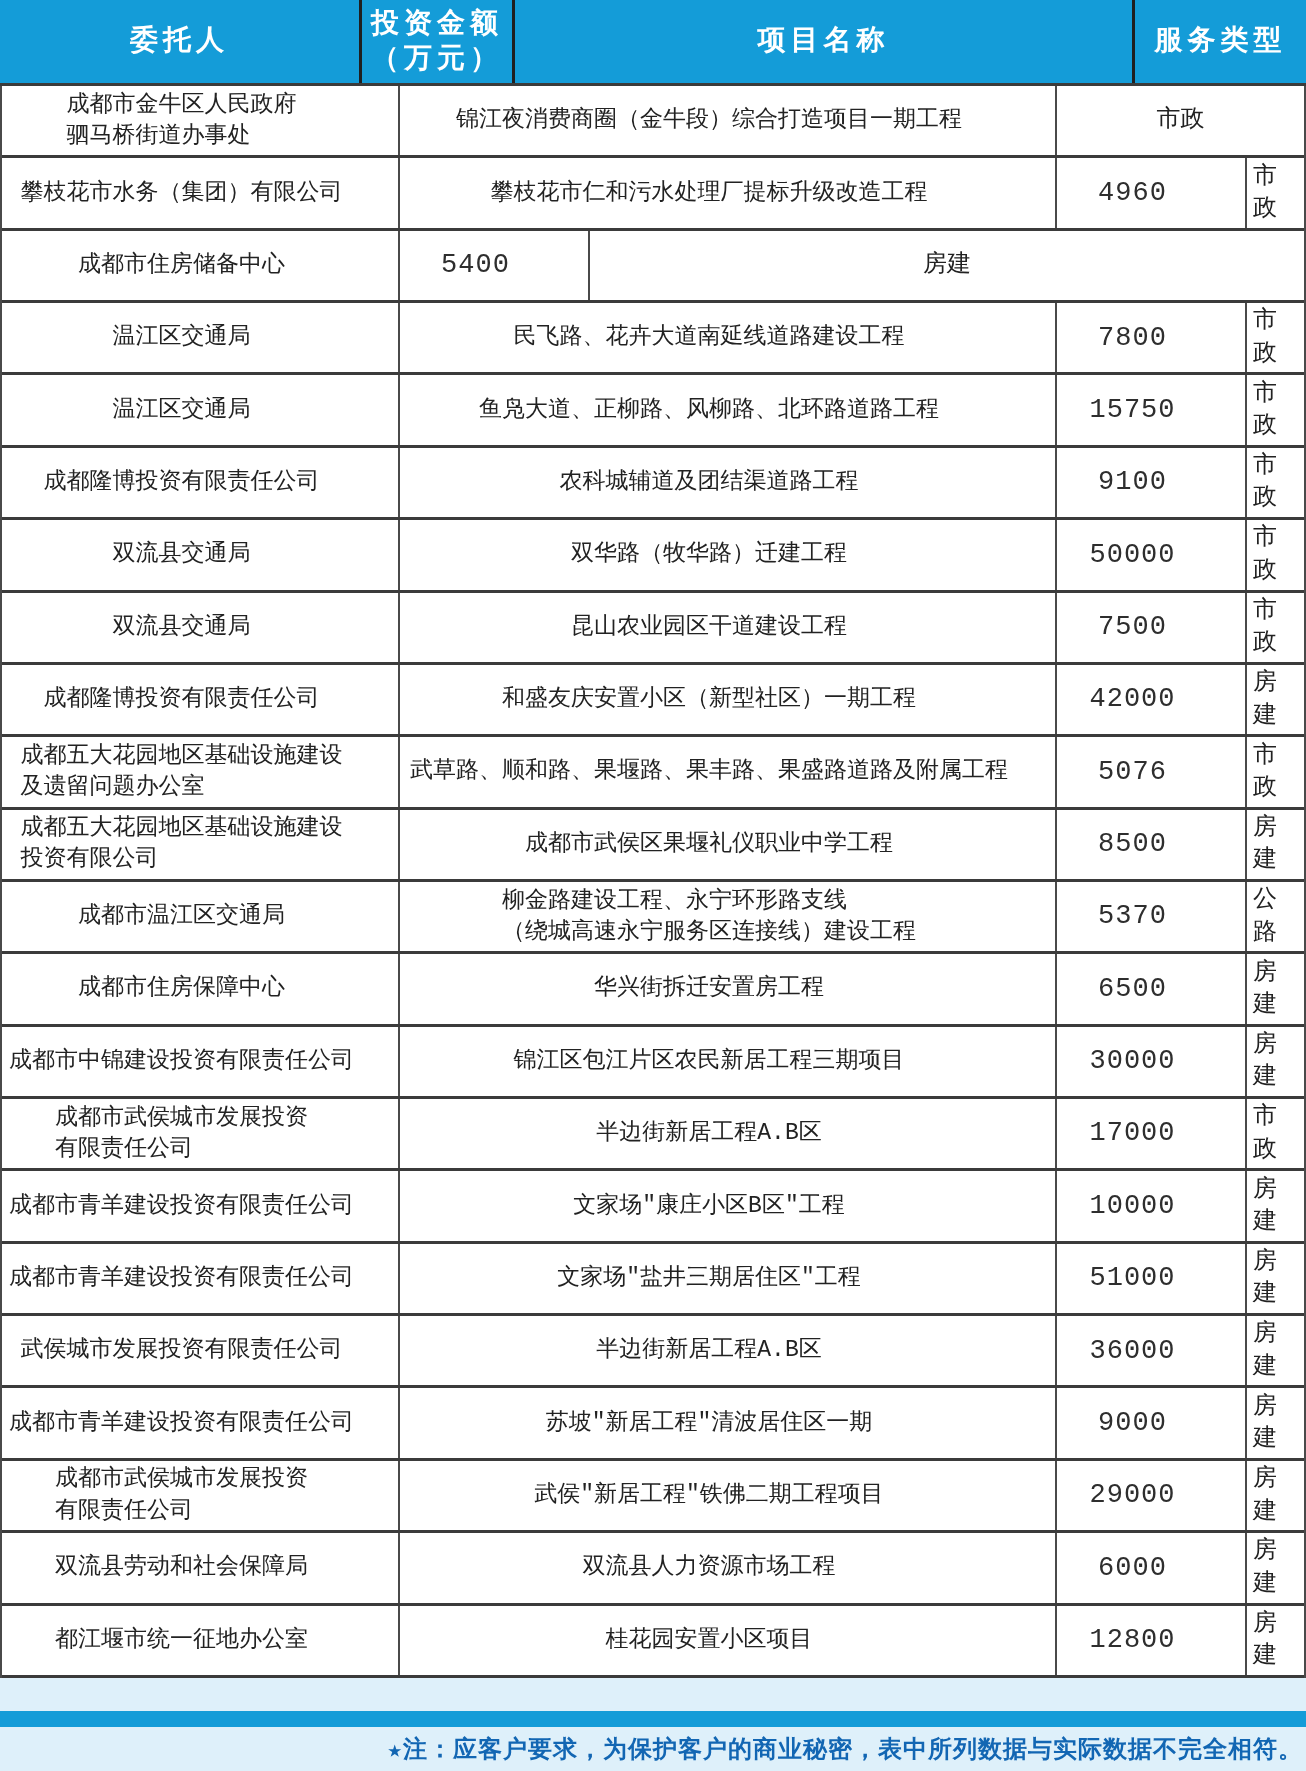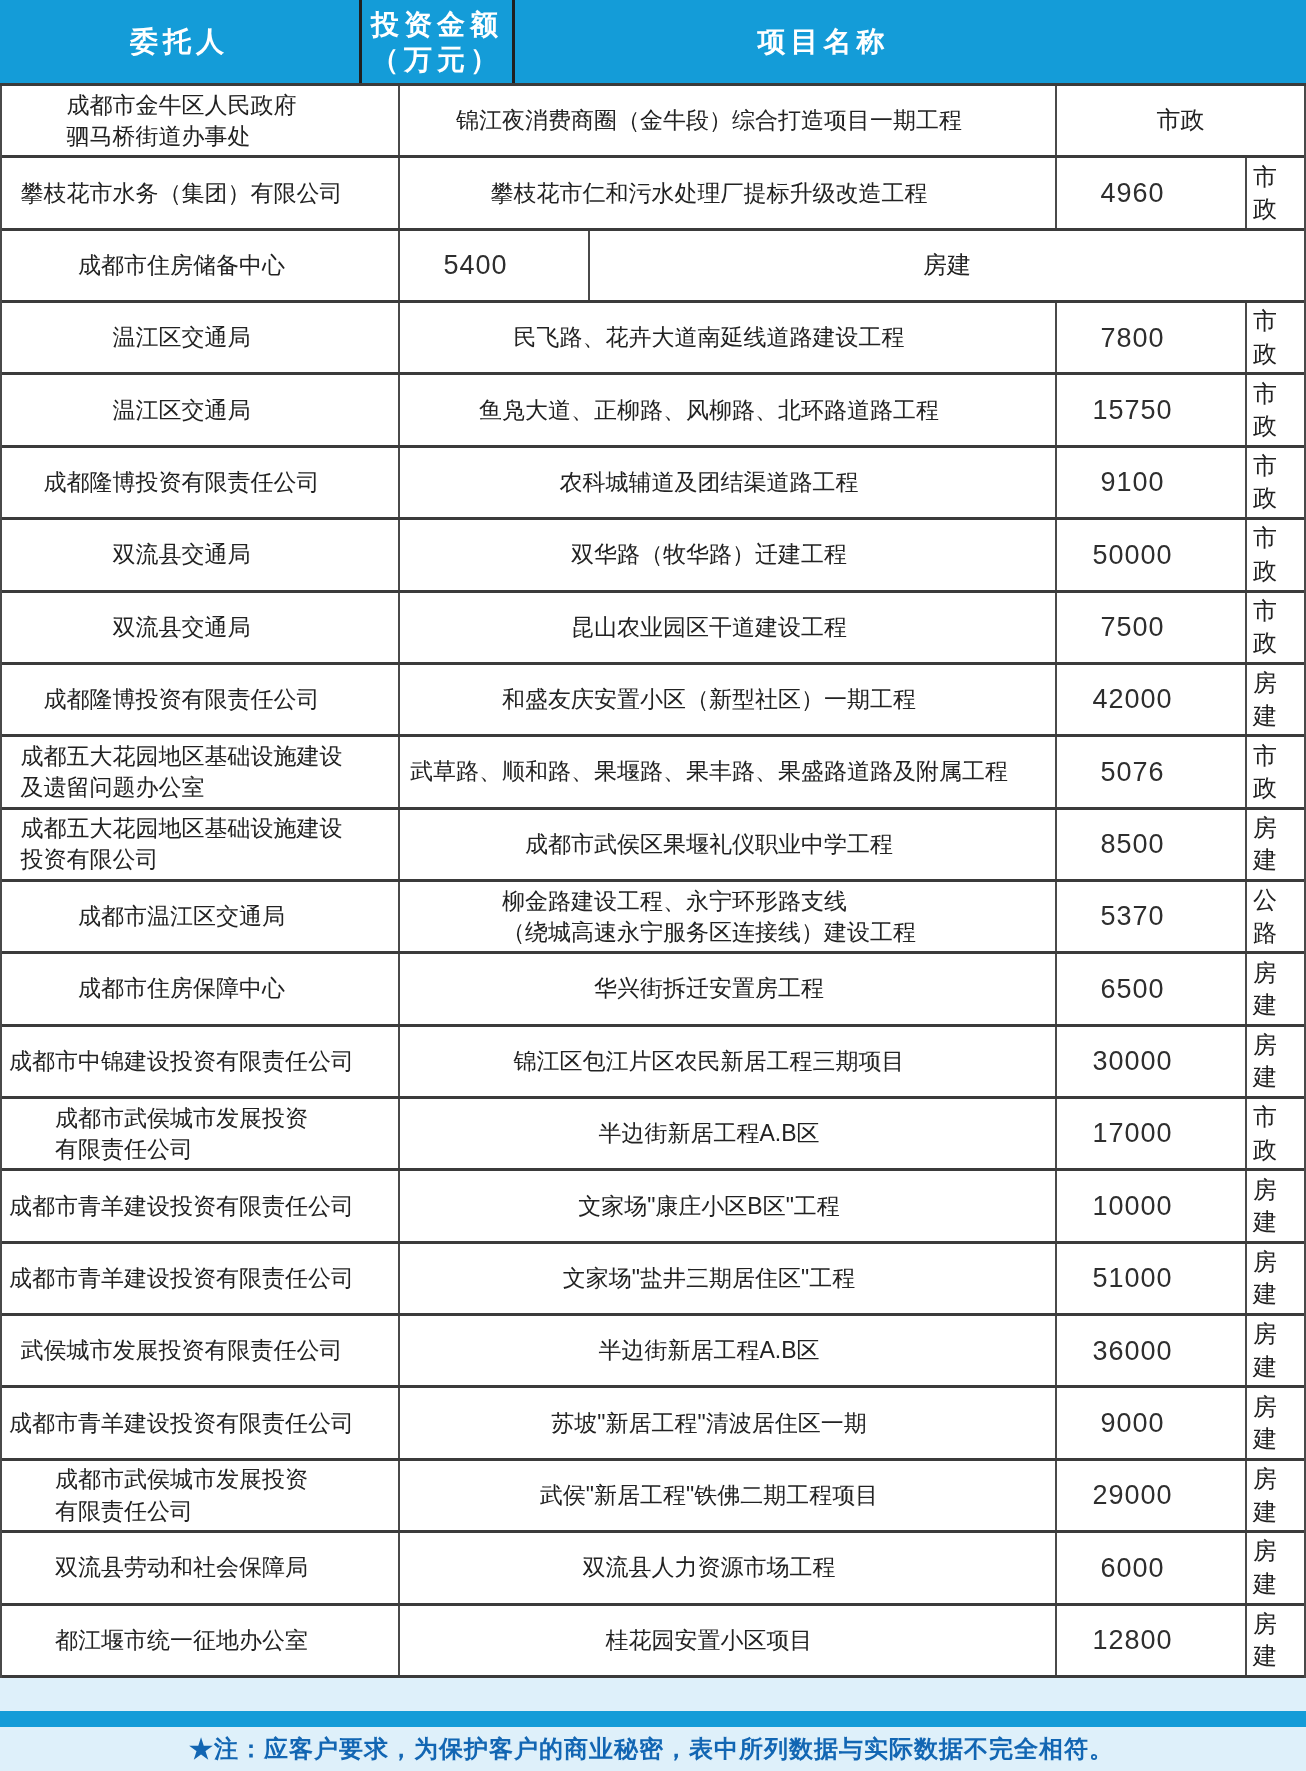--- a/index.html
+++ b/index.html
@@ -7,21 +7,21 @@
     --footer-bg:#DEF0FA;
     --note-blue:#1266B3;
     --hline:#3B3B3B;
     --vline:#4A4A4A;
     --text:#222222;
   }
   *{margin:0;padding:0;box-sizing:border-box;}
   html,body{background:#ffffff;}
   .page{
     width:1306px;height:1771px;
-    font-family:Liberation Sans, sans-serif;
+    font-family:Liberation Mono, monospace;
     background:#ffffff;
     overflow:hidden;
     position:relative;
   }
   
   .thead{
     display:flex;
     height:86px;
     background:var(--accent);
     border-bottom:3px solid var(--hline);
@@ -70,40 +70,41 @@
     background:var(--footer-bg);
     position:relative;
   }
   .footer-bar{
     position:absolute;left:0;top:33px;
     width:100%;height:16px;
     background:var(--accent);
   }
   .note-area{
     position:absolute;left:0;right:3px;top:49px;bottom:0;
-    display:flex;align-items:center;justify-content:center;
+    display:flex;align-items:center;justify-content:flex-end;
   }
   .note{
     font-size:24px;
     font-weight:600;
     color:var(--note-blue);
     letter-spacing:1px;
     white-space:nowrap;
   }
 </style>
 </head>
 <body>
 
 <div class="page">
 
   <div class="thead" id="thead">
       <div class="th c1">委托人</div>
       <div class="th c3">投资金额
 （万元）</div>
       <div class="th c2">项目名称</div>
+      <div class="th c4">服务类型</div>
     </div>
 
   <div class="tbody" id="tbody">
       <div class="row">
         <div class="c1 cell">
           <span class="txt">成都市金牛区人民政府
 驷马桥街道办事处</span>
         </div>
         <div class="c2 cell">
           <span class="txt">锦江夜消费商圈（金牛段）综合打造项目一期工程</span>

